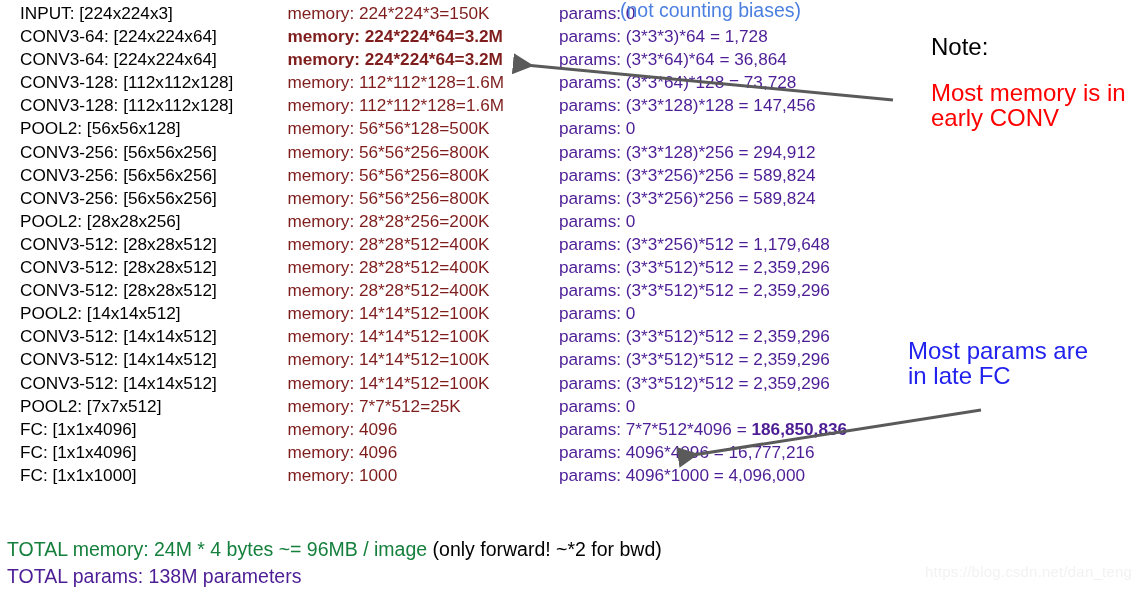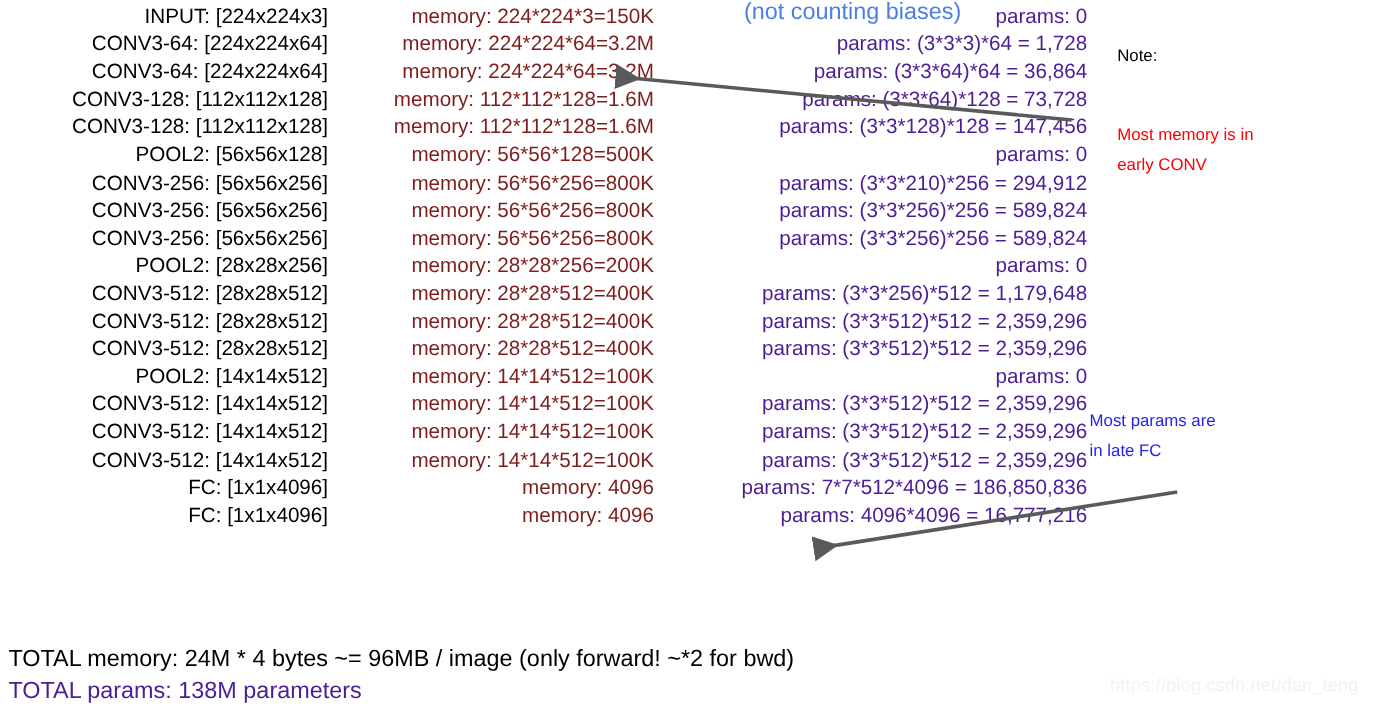--- a/index.html
+++ b/index.html
@@ -19,70 +19,69 @@
   #stage {
     position: absolute;
     left: 0; top: 0;
     width: 1145px;
     height: 597px;
   }
 
   
   .layer-table {
     position: absolute;
-    left: 6px;
+    left: 20px;
     top: 2px;
     width: 900px;
     border-collapse: collapse;
-    text-align: right;
   }
   .layer-row { height: 23.1px; }
   .layer-row td {
     padding: 0;
     white-space: nowrap;
     font-size: 17.2px;
     line-height: 23.1px;
     vertical-align: baseline;
   }
   .c-name   { color: #000000; padding-right: 7px; }
   .c-mem    { color: #7f1d1d; padding-right: 9px; }
   .c-params { color: #4c1d95; }
-  .bold     { font-weight: normal; }
+  .bold     { font-weight: bold; }
 
   
   .totals {
     position: absolute;
     left: 7px;
     top: 536px;
     font-size: 19.5px;
     line-height: 27px;
     white-space: nowrap;
   }
-  .total-mem   { color: #000000; margin-top: 31px; }
+  .total-mem   { color: #15803d; margin-top: 31px; }
   .total-tail  { color: #000000; }
   .total-par   { color: #4c1d95; }
 
   
   .anno {
     position: absolute;
     white-space: pre-line;
-    font-size: 14px;
+    font-size: 24px;
     line-height: 25px;
   }
   #anno-biases {
     left: 620px; top: -2px;
     color: #4b7fe0;
     font-size: 19.5px;
   }
   #anno-note {
     left: 931px; top: 34px;
     color: #000000;
   }
   #anno-mem {
-    left: 931px; top: 100px;
+    left: 931px; top: 80px;
     color: #ff0000;
   }
   #anno-par {
     left: 908px; top: 338px;
     color: #2222ee;
   }
 
   
   #arrows {
     position: absolute;
@@ -135,21 +134,21 @@
           <td class="c-params">params: (3*3*128)*128 = 147,456</td>
         </tr>
         <tr class="layer-row">
           <td class="c-name">POOL2: [56x56x128]</td>
           <td class="c-mem">memory:  56*56*128=500K</td>
           <td class="c-params">params: 0</td>
         </tr>
         <tr class="layer-row">
           <td class="c-name">CONV3-256: [56x56x256]</td>
           <td class="c-mem">memory:  56*56*256=800K</td>
-          <td class="c-params">params: (3*3*210)*256 = 294,912</td>
+          <td class="c-params">params: (3*3*128)*256 = 294,912</td>
         </tr>
         <tr class="layer-row">
           <td class="c-name">CONV3-256: [56x56x256]</td>
           <td class="c-mem">memory:  56*56*256=800K</td>
           <td class="c-params">params: (3*3*256)*256 = 589,824</td>
         </tr>
         <tr class="layer-row">
           <td class="c-name">CONV3-256: [56x56x256]</td>
           <td class="c-mem">memory:  56*56*256=800K</td>
           <td class="c-params">params: (3*3*256)*256 = 589,824</td>
@@ -188,28 +187,38 @@
           <td class="c-name">CONV3-512: [14x14x512]</td>
           <td class="c-mem">memory:  14*14*512=100K</td>
           <td class="c-params">params: (3*3*512)*512 = 2,359,296</td>
         </tr>
         <tr class="layer-row">
           <td class="c-name">CONV3-512: [14x14x512]</td>
           <td class="c-mem">memory:  14*14*512=100K</td>
           <td class="c-params">params: (3*3*512)*512 = 2,359,296</td>
         </tr>
         <tr class="layer-row">
+          <td class="c-name">POOL2: [7x7x512]</td>
+          <td class="c-mem">memory:  7*7*512=25K</td>
+          <td class="c-params">params: 0</td>
+        </tr>
+        <tr class="layer-row">
           <td class="c-name">FC: [1x1x4096]</td>
           <td class="c-mem">memory:  4096</td>
           <td class="c-params"><span>params: 7*7*512*4096 = </span><span class="bold">186,850,836</span></td>
         </tr>
         <tr class="layer-row">
           <td class="c-name">FC: [1x1x4096]</td>
           <td class="c-mem">memory:  4096</td>
           <td class="c-params">params: 4096*4096 = 16,777,216</td>
+        </tr>
+        <tr class="layer-row">
+          <td class="c-name">FC: [1x1x1000]</td>
+          <td class="c-mem">memory:  1000</td>
+          <td class="c-params">params: 4096*1000 = 4,096,000</td>
         </tr>
       </tbody>
   </table>
 
   <div class="anno" id="anno-biases">(not counting biases)</div>
 
   <div class="anno" id="anno-note">Note:</div>
 
   <div class="anno" id="anno-mem">Most memory is in
 early CONV</div>

